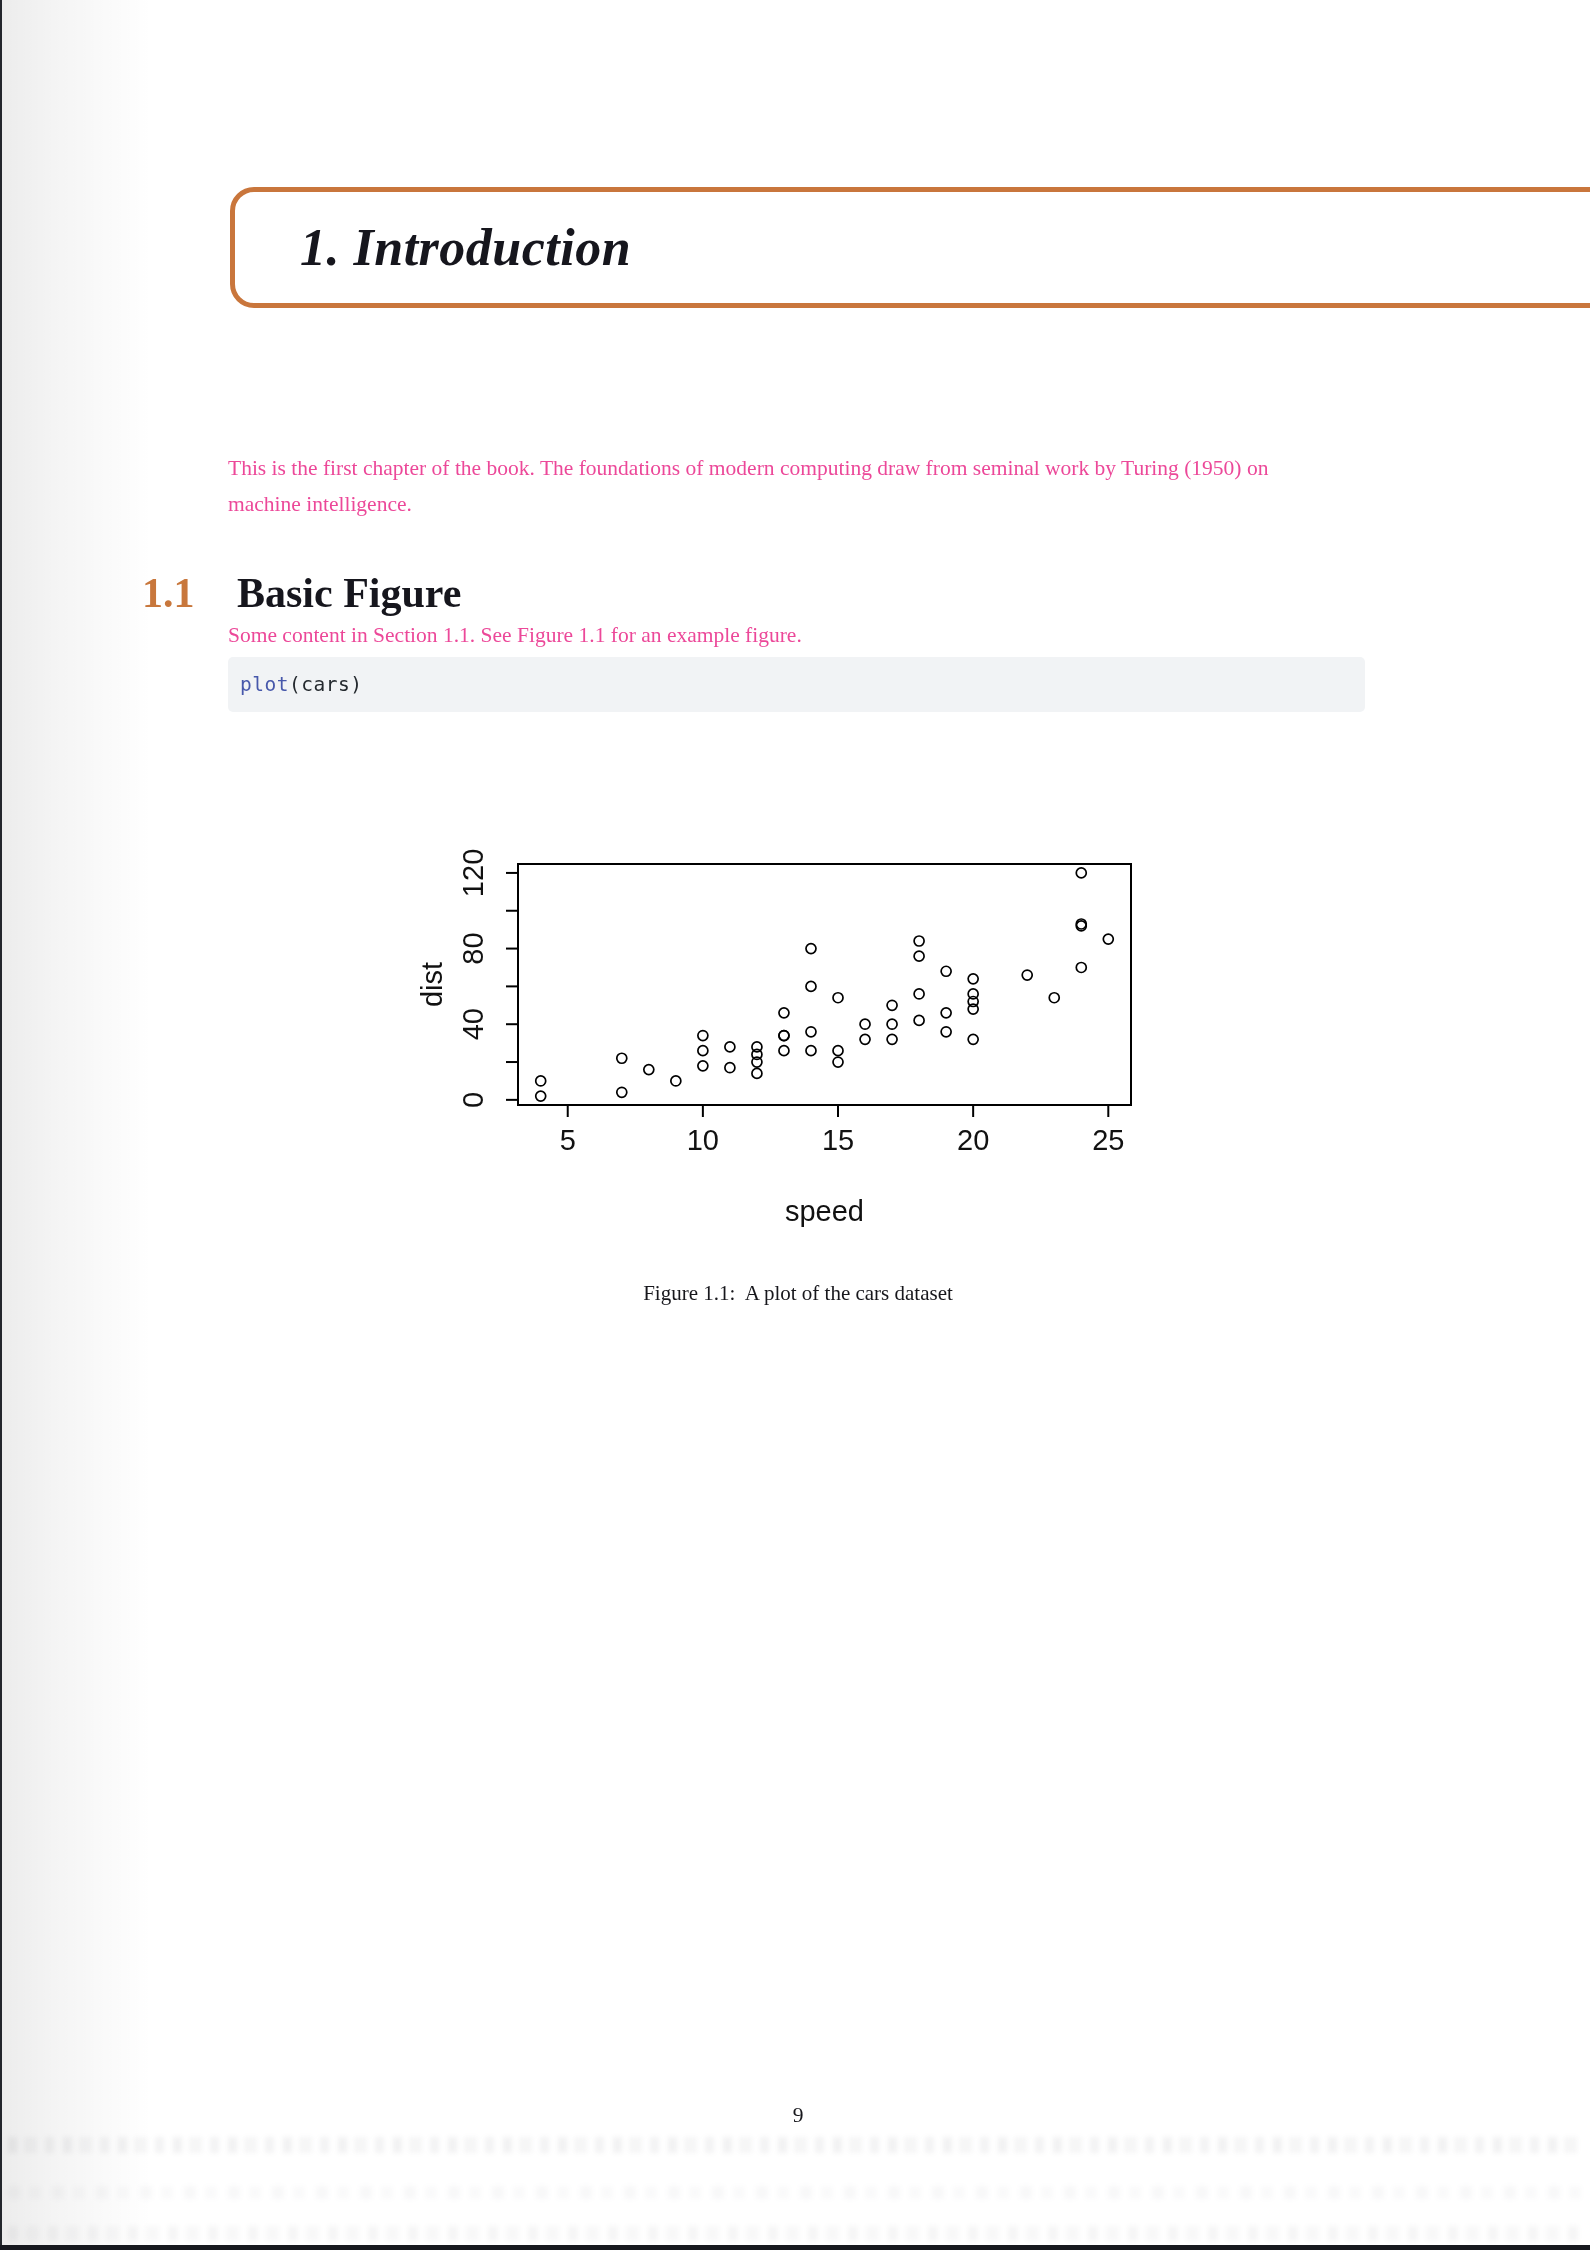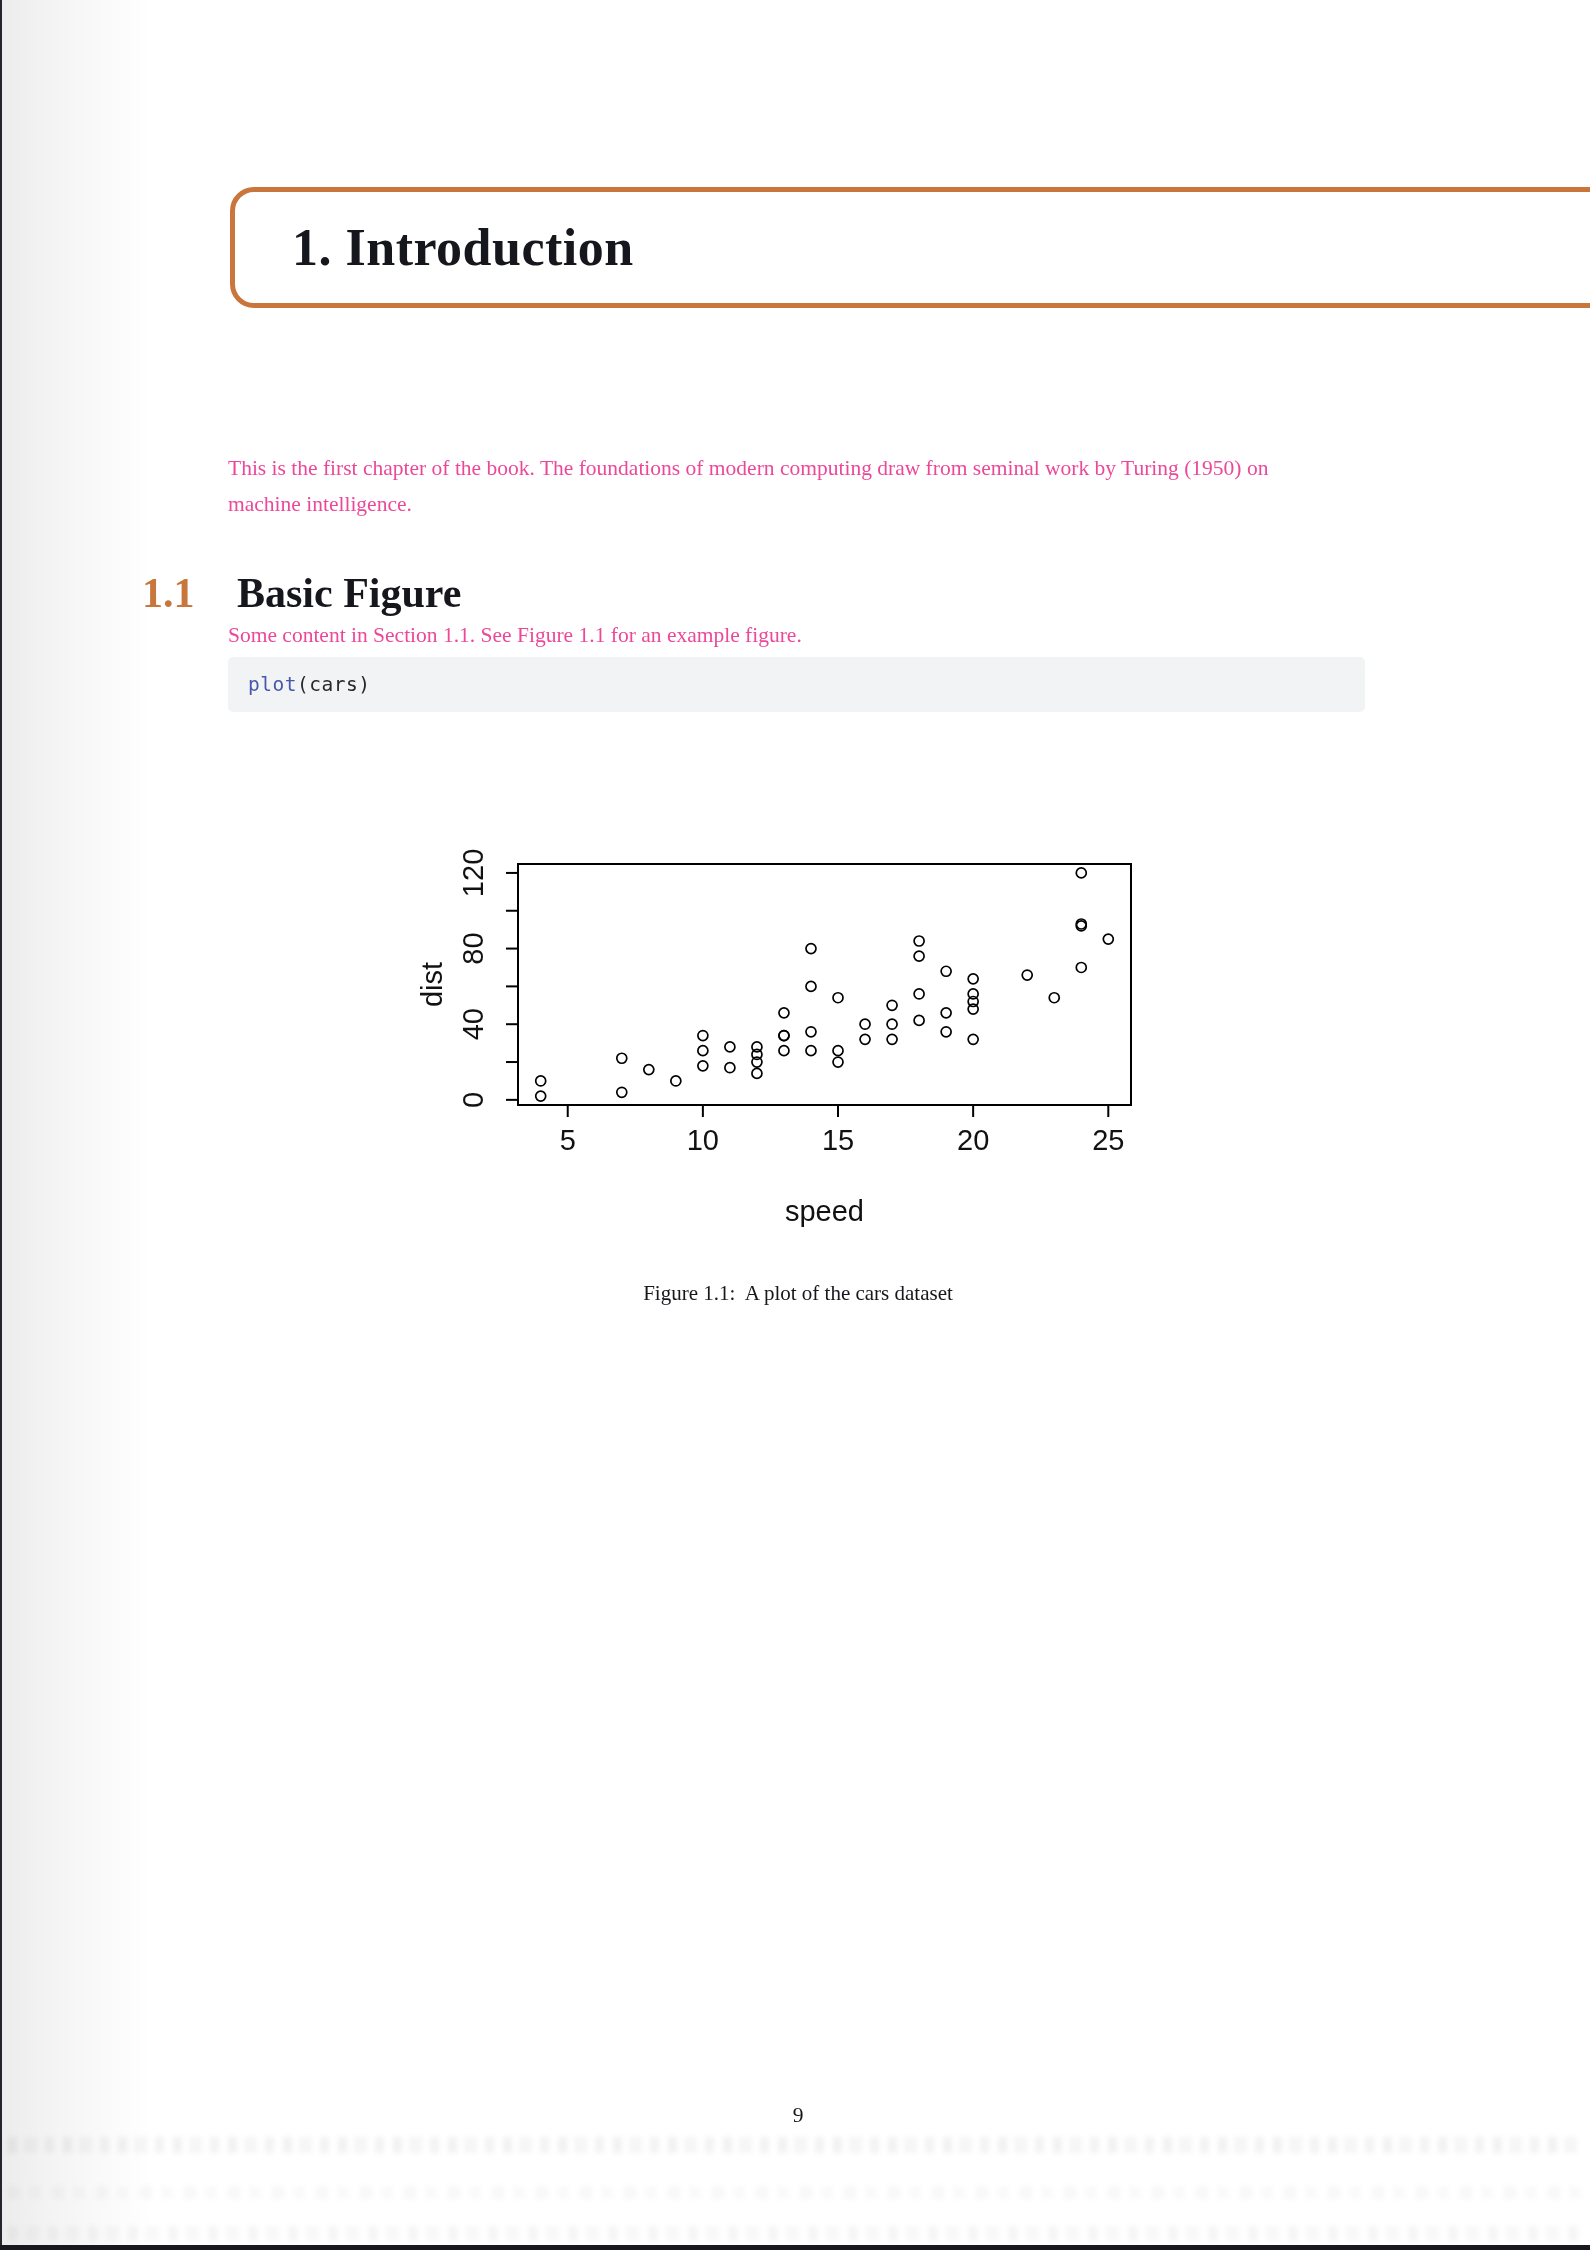--- a/index.html
+++ b/index.html
@@ -15,36 +15,37 @@
     background:linear-gradient(90deg,rgba(0,0,0,0.075),rgba(0,0,0,0.045) 35%,rgba(0,0,0,0) 100%);}
   .bottom-edge-line{position:absolute;left:0;bottom:0;width:100%;height:5px;background:#17191f;}
 
   
   .chapter-title-box{
     position:absolute; left:230px; top:187px; height:121px; width:1440px;
     box-sizing:border-box; border:5px solid #c9763c; border-radius:24px;
     background:#ffffff; display:flex; align-items:center;
   }
   .chapter-title-box h1{
-    margin:4px; padding-left:53px; font-size:52px; font-weight:bold; color:#16161d;
+    margin:12px; padding-left:53px; font-size:52px; font-weight:bold; color:#16161d;
     letter-spacing:0.5px;
+    font-style:italic;
   }
 
   .para{position:absolute; left:228px; width:1140px; margin:0;
     font-size:21.5px; line-height:35.5px; color:#ec4899;}
   .para.intro{top:451px; width:1104px;}
 
   .section-heading{position:absolute; left:220px; margin:17px; font-size:42px;
     font-weight:bold; color:#16161d; line-height:48px;}
   .section-number{position:absolute; left:-95px; width:80px; color:#c8773c;}
 
   .code-block{
     position:absolute; left:228px; top:657px; width:1137px; height:55px;
     box-sizing:border-box; background:#f1f3f5; border-radius:5px;
-    display:flex; align-items:center; padding:0 20px; margin:0;
+    display:flex; align-items:center; padding:0 12px; margin:0;
   }
   .code-block code{font-family:"DejaVu Sans Mono","Liberation Mono",monospace;
     font-size:19.5px; color:#24292e; letter-spacing:0.5px;}
   .code-block .fu{color:#4758AB;}
 
   .figure-wrap{position:absolute; left:370px; top:843px; width:820px; height:400px; margin:0;}
   .figure-wrap svg{display:block;}
   .chart-tick-label{font-family:"Liberation Sans","DejaVu Sans",sans-serif; font-size:29px; fill:#111111;}
   .chart-axis-label{font-family:"Liberation Sans","DejaVu Sans",sans-serif; font-size:29px; fill:#111111;}
 

